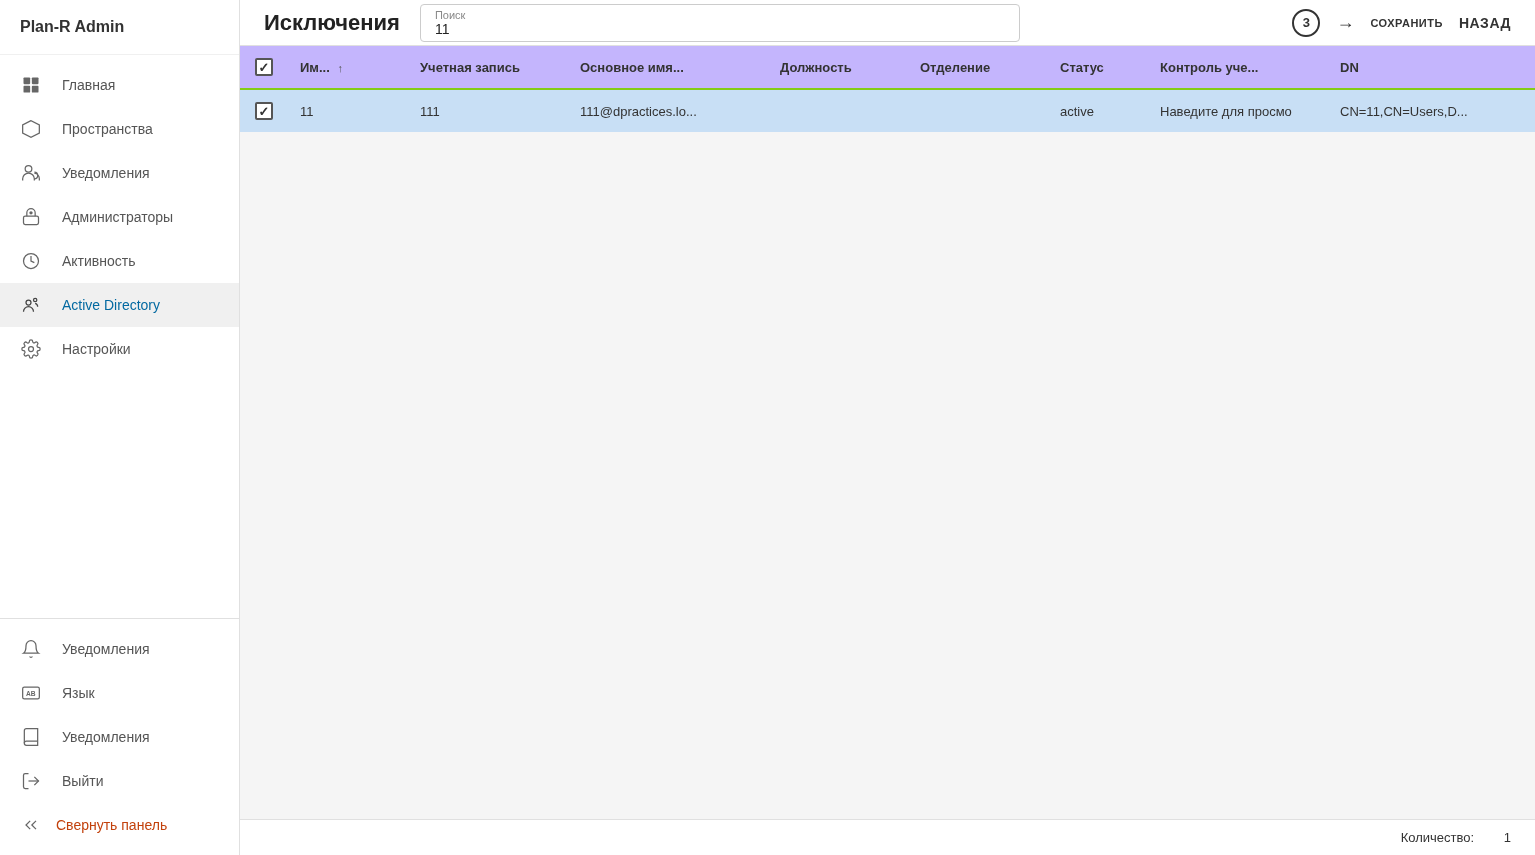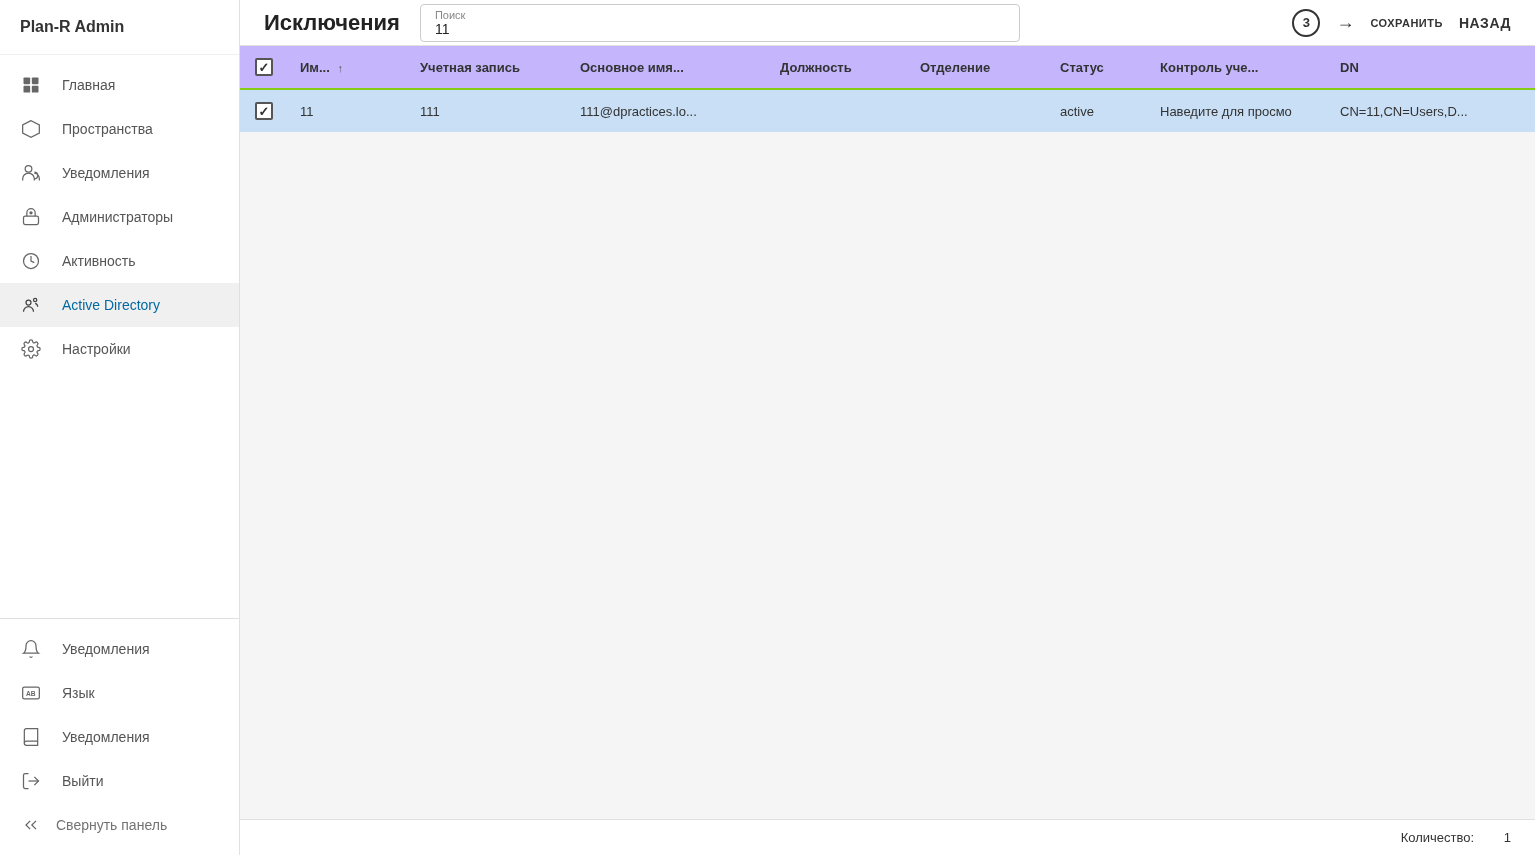--- a/index.html
+++ b/index.html
@@ -35,21 +35,21 @@
     }
     .sidebar-item.active { background: #f0f0f0; color: #0369a1; font-weight: 500; }
     .sidebar-item-icon { width: 22px; height: 22px; display: flex; align-items: center; justify-content: center; color: #666; font-size: 18px; flex-shrink: 0; }
     .sidebar-item-label { font-size: 14px; }
     .sidebar-bottom { border-top: 1px solid #e0e0e0; padding: 8px 0; }
     .sidebar-collapse {
       display: flex;
       align-items: center;
       padding: 11px 20px;
       cursor: pointer;
-      color: #737373;
+      color: #c2410c;
       gap: 14px;
     }
 
     
     .main {
       flex: 1;
       display: flex;
       flex-direction: column;
       background: #f5f5f5;
       overflow: hidden;

